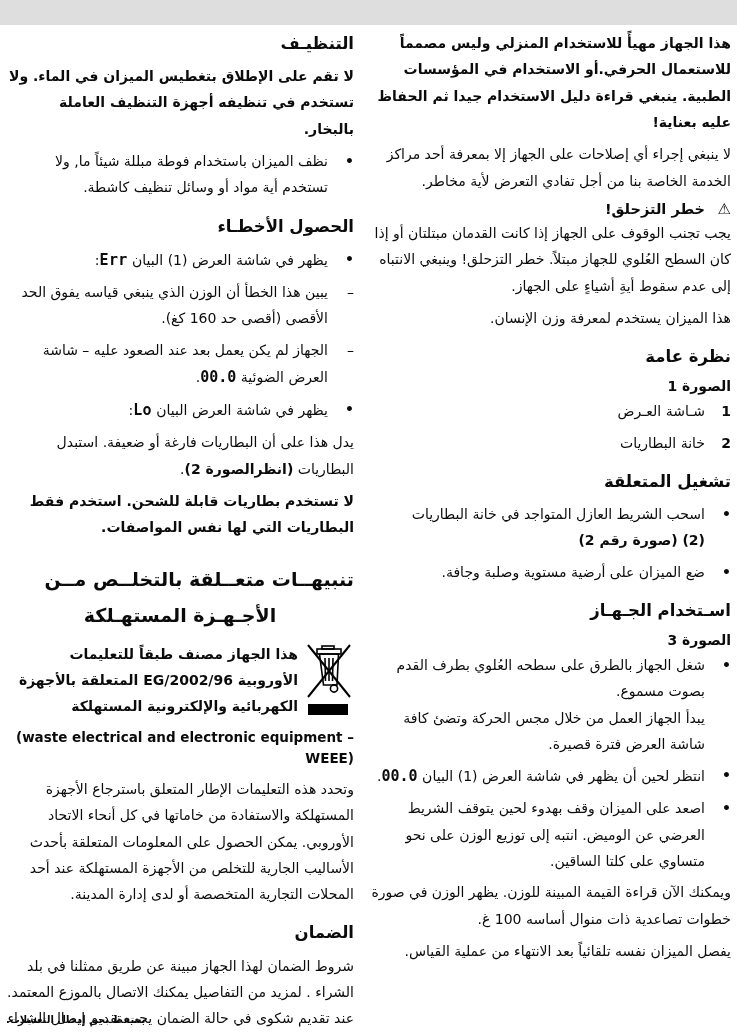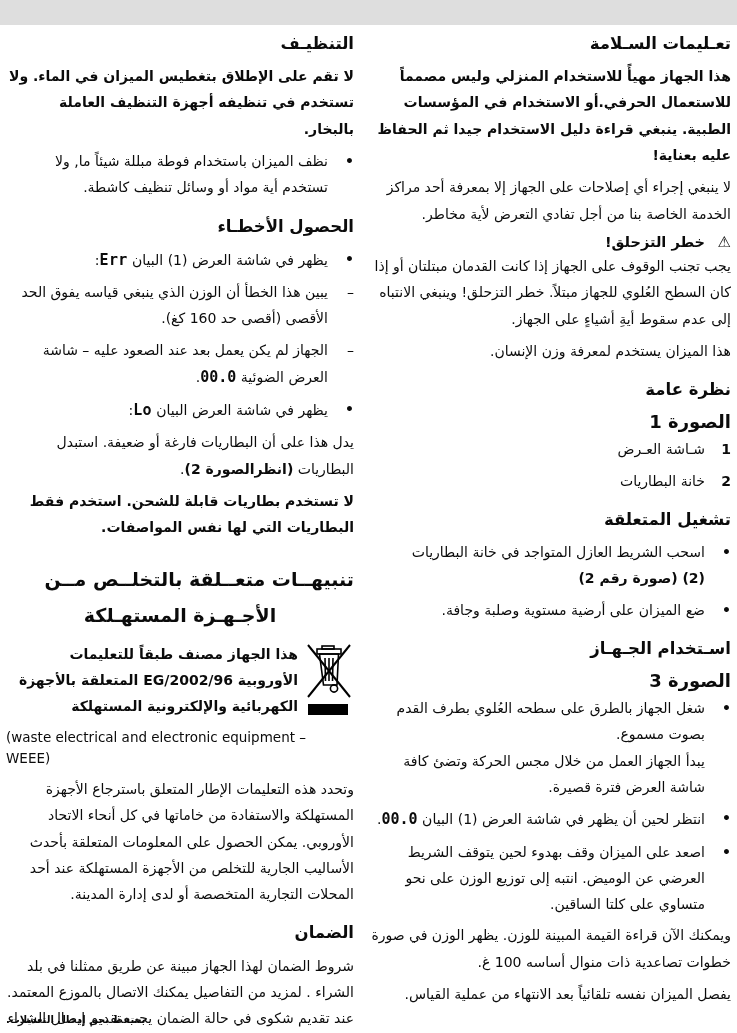--- a/index.html
+++ b/index.html
@@ -19,61 +19,60 @@
   }
   .col{width:354px;box-sizing:border-box;}
   .col-right{width:361px;}
   .col-left{width:348px;}
   h2{
     font-size:16.5px;font-weight:bold;margin:14px 0 8px 0;line-height:1.4;
   }
   h2.first{margin-top:2px;}
   h2.big{font-size:19px;line-height:1.9;margin:20px 0 8px 0;}
   h2.big .l2{display:block;text-align:center;}
-  h3{font-size:18px;font-weight:bold;margin:10px 0 4px 0;}
+  h3{font-size:14px;font-weight:bold;margin:10px 0 4px 0;}
   p{
     font-size:14px;line-height:1.88;margin:0 0 6px 0;
   }
   p.tight{margin-bottom:2px;}
   .bold{font-weight:bold;}
   .li{display:flex;font-size:14px;line-height:1.88;margin:0 0 5px 0;}
   .li .marker{width:26px;flex:0 0 26px;font-weight:bold;}
   .li .marker.dash{font-weight:normal;}
   .li .content{flex:1;}
   .numitem .marker{font-weight:bold;}
   .lcd{
     font-family:"DejaVu Sans Mono","Liberation Mono",monospace;
     font-weight:bold;font-size:15px;direction:ltr;unicode-bidi:embed;
     letter-spacing:0.3px;
   }
   .warn-line{display:flex;align-items:baseline;font-weight:bold;font-size:14.5px;margin:4px 0 2px 0;}
   .warn-icon{width:26px;flex:0 0 26px;font-weight:normal;font-size:15px;}
   .weee-wrap{overflow:hidden;margin-top:6px;}
   .weee-float{float:right;width:48px;height:82px;margin-left:8px;}
   .latin-line{
-    direction:ltr;text-align:left;font-weight:normal;font-size:13.5px;
+    direction:ltr;text-align:right;font-weight:bold;font-size:13.5px;
     line-height:1.6;margin:4px 0 6px 0;clear:both;
   }
   .footer{
     position:absolute;left:6px;bottom:8px;font-size:10px;font-weight:bold;
     direction:rtl;
   }
   .figref{font-weight:bold;}
 </style>
 </head>
 <body>
 
 <div class="topbar" id="topbar" style="background: rgb(222, 222, 222);"></div>
 
 <div class="page">
 
   <div class="col col-right">
 
     <section>
-      <h2 class="first">تعـليمات السـلامة</h2>
       <p class="bold">هذا الجهاز مهيأً للاستخدام المنزلي وليس مصمماً للاستعمال الحرفي.أو الاستخدام في المؤسسات الطبية. ينبغي قراءة دليل الاستخدام جيدا ثم الحفاظ عليه بعناية!</p>
       <p>لا ينبغي إجراء أي إصلاحات على الجهاز إلا بمعرفة أحد مراكز الخدمة الخاصة بنا من أجل تفادي التعرض لأية مخاطر.</p>
       <div class="warn-line">
         <span class="warn-icon">⚠</span>
         <span>خطر التزحلق!</span>
       </div>
       <p>يجب تجنب الوقوف على الجهاز إذا كانت القدمان مبتلتان أو إذا كان السطح العُلوي للجهاز مبتلاً. خطر التزحلق! وينبغي الانتباه إلى عدم سقوط أيةِ أشياءٍ على الجهاز.</p>
       <p>هذا الميزان يستخدم لمعرفة وزن الإنسان.</p>
     </section>
 

